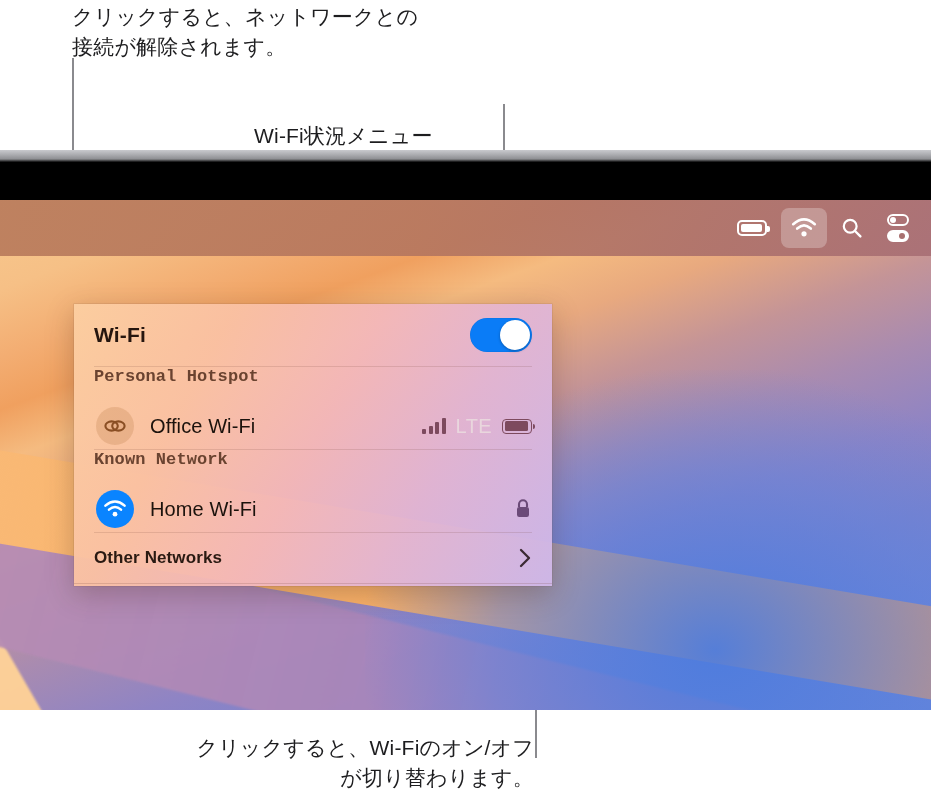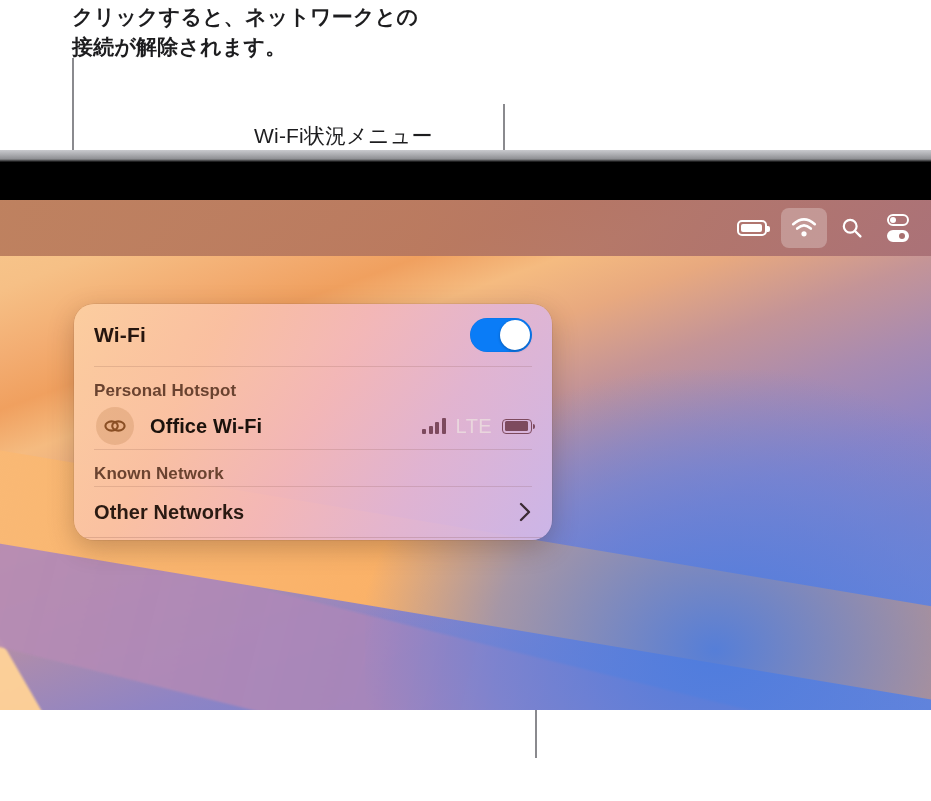--- a/index.html
+++ b/index.html
@@ -13,21 +13,21 @@
 
   
   .callout-text {
     position: absolute;
     color: #1d1d1f;
     font-size: 21px;
     line-height: 1.42;
     white-space: pre-line;
     letter-spacing: 0.2px;
   }
-  #callout-top-left { left: 72px; top: 2px; font-weight: bold; }
+  #callout-top-left { left: 72px; top: 2px; }
   #callout-top-right { left: 254px; top: 93px; margin-top: 28px; }
   #callout-bottom { left: 84px; top: 733px; text-align: right; width: 450px; }
 
   .leader {
     position: absolute;
     background: #8a8a8e;
   }
   .leader-v { width: 2px; }
   .leader-h { height: 2px; }
 
@@ -150,21 +150,21 @@
   .cc-pill::after { content:""; position:absolute; width:6px; height:6px; border-radius:50%; background:#fff; top:1px; }
   .cc-pill.p1::after { left: 1px; }
   .cc-pill.p2 { background:#fff; }
   .cc-pill.p2::after { right: 2px; background:#a8706f; }
 
   
   #wifi-panel {
     position: absolute;
     left: 88px; top: 104px;
     width: 478px;
-    border-radius: 20px;
+    border-radius: 0;
     background: linear-gradient(118deg,
         rgba(252,206,160,.97) 0%,
         rgba(250,193,163,.96) 26%,
         rgba(243,183,186,.95) 50%,
         rgba(226,181,212,.95) 72%,
         rgba(208,184,233,.95) 100%);
     box-shadow: 0 8px 26px rgba(70,40,30,.28), 0 0 0 .5px rgba(120,80,70,.22);
     overflow: hidden;
     padding: 0 0 2px 0;
   }
@@ -177,24 +177,24 @@
   .sep { height: 1px; background: rgba(120,70,60,.17); margin: 0 20px; }
   .sep-full { height: 1px; background: rgba(120,70,60,.20); }
 
   #row-wifi-title { height: 62px; }
   .panel-title { font-size: 21px; font-weight: 700; color: #26160f; letter-spacing: .2px; }
 
   .group-header {
     font-size: 17px; font-weight: 700;
     color: #6a4330; letter-spacing: .1px;
   }
-  #row-hotspot-header, #row-known-header { height: 36px; align-items: flex-end; padding-bottom: 2px; }
-
-  .net-label { font-size: 20px; color: #1b120c; font-weight: 700; letter-spacing: .1px; }
-  .menu-label { font-size: 20px; color: #2a1a12; font-weight: 600; letter-spacing: .1px; }
+  #row-hotspot-header, #row-known-header { height: 36px; align-items: flex-start; padding-bottom: 2px; font-family: Liberation Mono, monospace; }
+
+  .net-label { font-size: 20px; color: #1b120c; font-weight: 400; letter-spacing: .1px; }
+  .menu-label { font-size: 17px; color: #2a1a12; font-weight: 600; letter-spacing: .1px; }
   .menu-label.plain { font-weight: 400; color: #1b120c; }
 
   .icon-slot { width: 42px; display:flex; align-items:center; justify-content:center; margin-right: 14px; }
   .row-right { margin-left: auto; display:flex; align-items:center; gap: 10px; }
 
   
   .toggle {
     width: 62px; height: 34px; border-radius: 17px;
     background: #0a7cf7;
     position: relative; box-shadow: inset 0 0 0 .5px rgba(0,0,0,.08);
@@ -233,20 +233,22 @@
 </head>
 <body>
 
 <div id="root">
 
   <div class="callout-text" id="callout-top-left">クリックすると、ネットワークとの
 接続が解除されます。</div>
 
   <div class="callout-text" id="callout-top-right">Wi-Fi状況メニュー</div>
 
+  <div class="callout-text" id="callout-bottom">クリックすると、Wi-Fiのオン/オフ
+が切り替わります。</div>
 
   <div class="leader leader-v" style="left:72px; top:58px; height:442px;"></div>
   <div class="leader leader-h" style="left:72px; top:499px; width:28px;"></div>
 
   <div class="leader leader-v" style="left:503px; top:104px; height:98px;"></div>
 
   <div class="leader leader-v" style="left:535px; top:292px; height:466px;"></div>
   <div class="leader leader-h" style="left:505px; top:292px; width:32px;"></div>
 
   <div id="laptop">
@@ -338,20 +340,40 @@
                 </span>
             </span>
           </div>
 
           <div class="sep"></div>
 
           <div class="row" id="row-known-header">
             <span class="group-header">Known Network</span>
           </div>
 
+          <div class="row">
+            <span class="icon-slot">
+              <span class="wifi-circle">
+                <svg width="24" height="18" viewBox="0 0 24 18">
+                  <g fill="none" stroke="#ffffff" stroke-width="2.5" stroke-linecap="round">
+                    <path d="M2.4 5.6 C5.7 2.8 8.9 1.6 12 1.6 C15.1 1.6 18.3 2.8 21.6 5.6"></path>
+                    <path d="M6 9.6 C8.2 7.7 10.1 6.9 12 6.9 C13.9 6.9 15.8 7.7 18 9.6"></path>
+                  </g>
+                  <circle cx="12" cy="14.2" r="2.4" fill="#ffffff"></circle>
+                </svg>
+              </span>
+            </span>
+            <span class="net-label">Home Wi-Fi</span>
+            <span class="row-right">
+              <svg width="18" height="22" viewBox="0 0 18 22">
+                <path d="M5 9 V6.3 A4 4 0 0 1 13 6.3 V9" fill="none" stroke="#6b4a78" stroke-width="2.1"></path>
+                <rect x="3" y="9" width="12" height="10" rx="2.2" fill="#6b4a78"></rect>
+              </svg>
+            </span>
+          </div>
 
           <div class="sep"></div>
 
           <div class="row" id="row-other-networks">
             <span class="menu-label">Other Networks</span>
             <span class="row-right">
               <svg width="14" height="22" viewBox="0 0 14 22">
                 <polyline points="3,3 11,11 3,19" fill="none" stroke="#3b2a33" stroke-width="2.3" stroke-linecap="round" stroke-linejoin="round"></polyline>
               </svg>
             </span>

